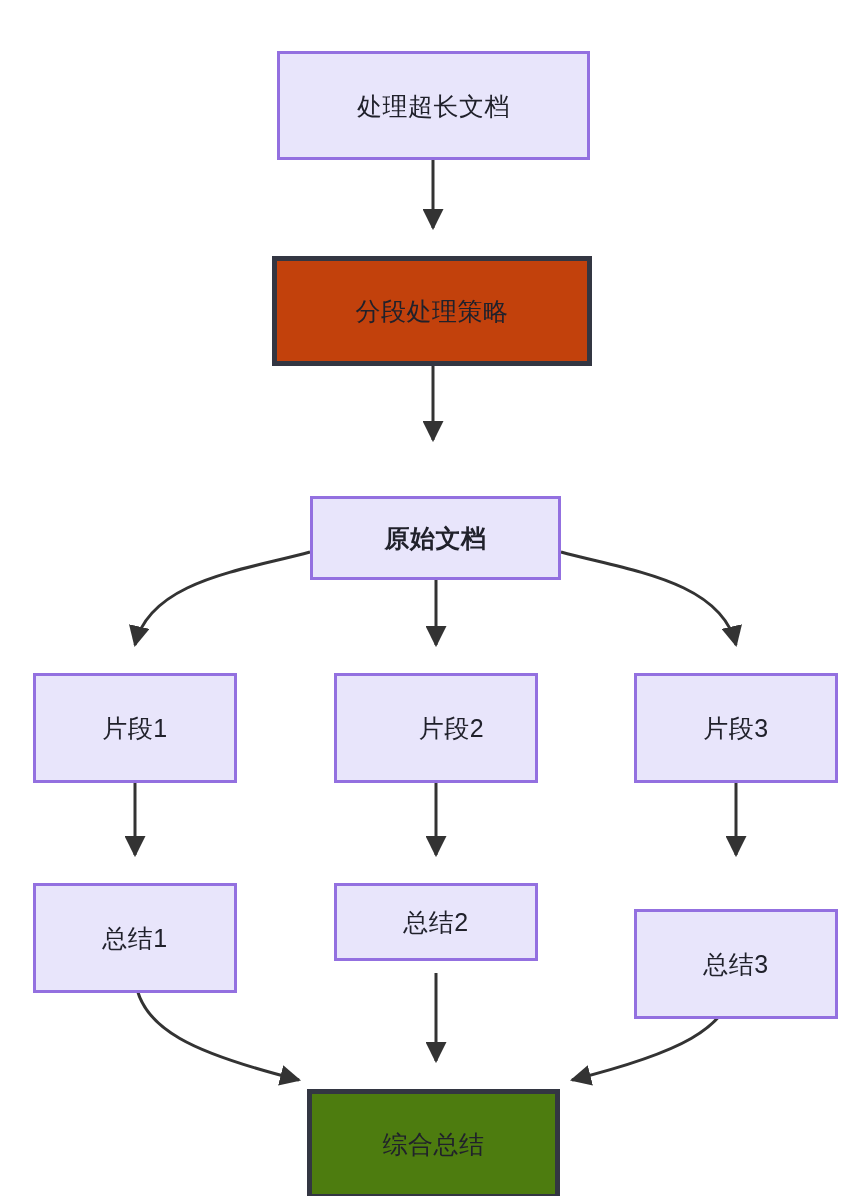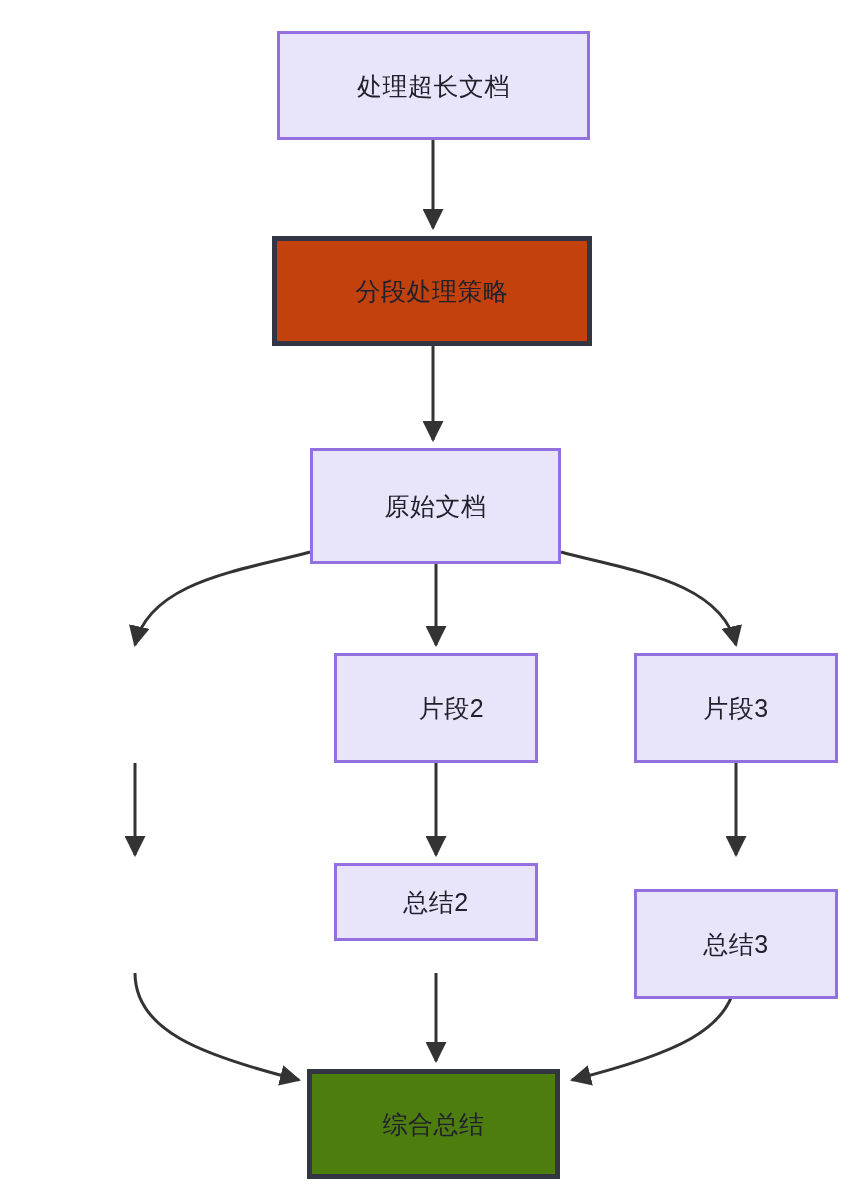--- a/index.html
+++ b/index.html
@@ -30,20 +30,21 @@
     pointer-events: none;
   }
   .node {
     position: absolute;
     box-sizing: border-box;
     display: flex;
     align-items: center;
     justify-content: center;
     text-align: left;
     line-height: 1.2;
+    margin-top: 20px;
   }
   .node-label {
     display: block;
     font-size: 25px;
     color: #20212b;
     letter-spacing: 0.5px;
     white-space: nowrap;
   }
   .node.fill-lavender {
     background: #e8e5fb;
@@ -94,33 +95,39 @@
   </svg>
 
   <div class="node fill-lavender" style="left:277px; top:31px; width:313px; height:109px;">
     <span class="node-label">处理超长文档</span>
   </div>
 
   <div class="node fill-periwinkle" style="left:272px; top:236px; width:320px; height:110px;">
     <span class="node-label">分段处理策略</span>
   </div>
 
-  <div class="node fill-lavender" style="left:310px; top:448px; width:251px; height:116px;">
+  <div class="node fill-lavender" style="left:310px; top:476px; width:251px; height:84px;font-weight:bold;">
     <span class="node-label">原始文档</span>
   </div>
 
+  <div class="node fill-lavender" style="left:33px; top:653px; width:204px; height:110px;">
+    <span class="node-label">片段1</span>
+  </div>
 
   <div class="node fill-lavender" style="left:334px; top:653px; width:204px; height:110px;padding-left:31px;">
     <span class="node-label">片段2</span>
   </div>
 
   <div class="node fill-lavender" style="left:634px; top:653px; width:204px; height:110px;">
     <span class="node-label">片段3</span>
   </div>
 
+  <div class="node fill-lavender" style="left:33px; top:863px; width:204px; height:110px;">
+    <span class="node-label">总结1</span>
+  </div>
 
   <div class="node fill-lavender" style="left:334px; top:863px; width:204px; height:78px;">
     <span class="node-label">总结2</span>
   </div>
 
   <div class="node fill-lavender" style="left:634px; top:889px; width:204px; height:110px;">
     <span class="node-label">总结3</span>
   </div>
 
   <div class="node fill-green" style="left:307px; top:1069px; width:253px; height:110px;">

